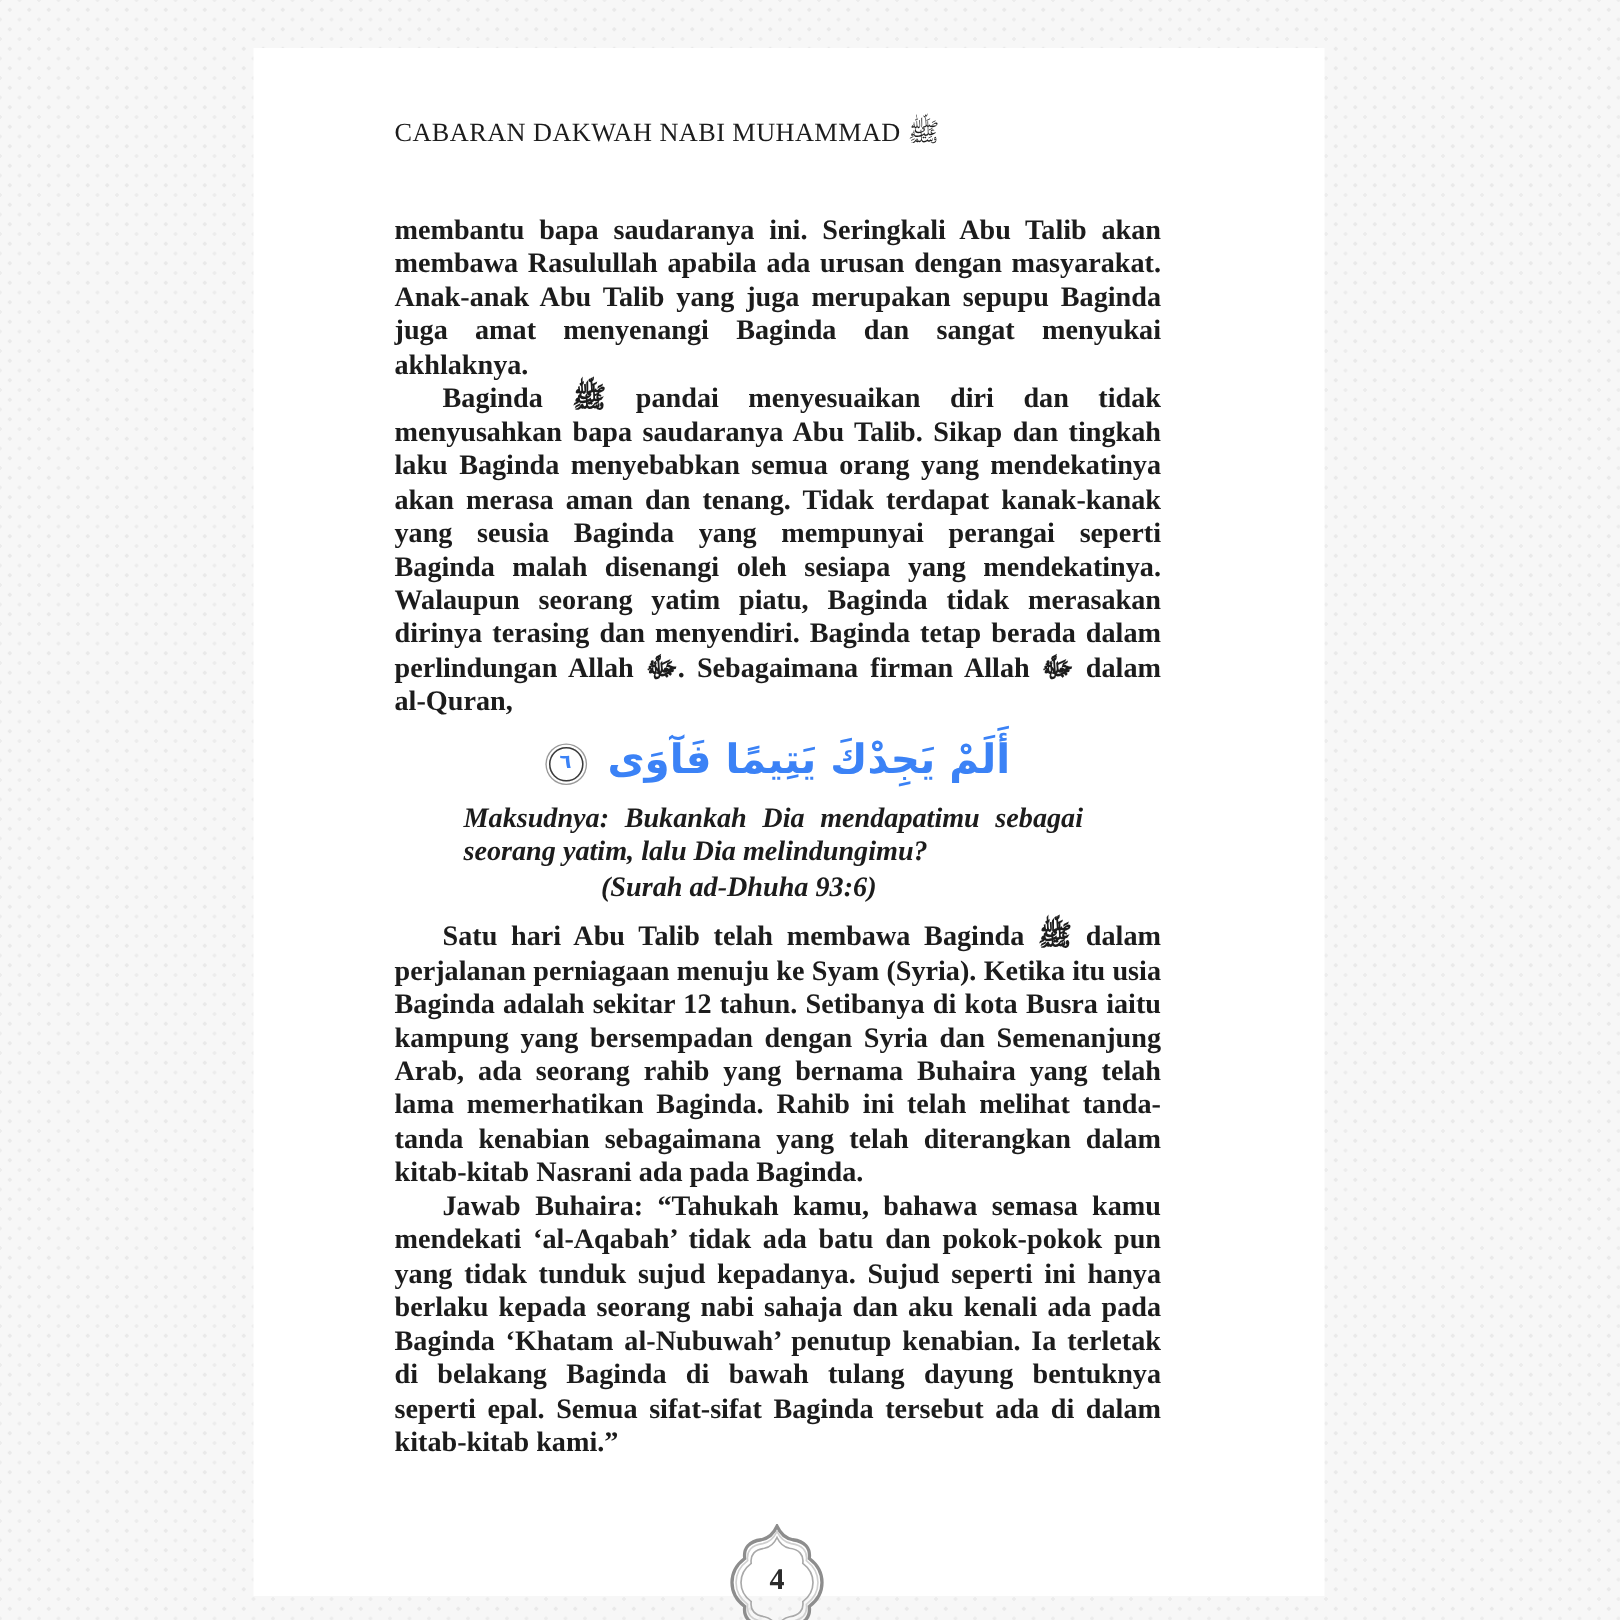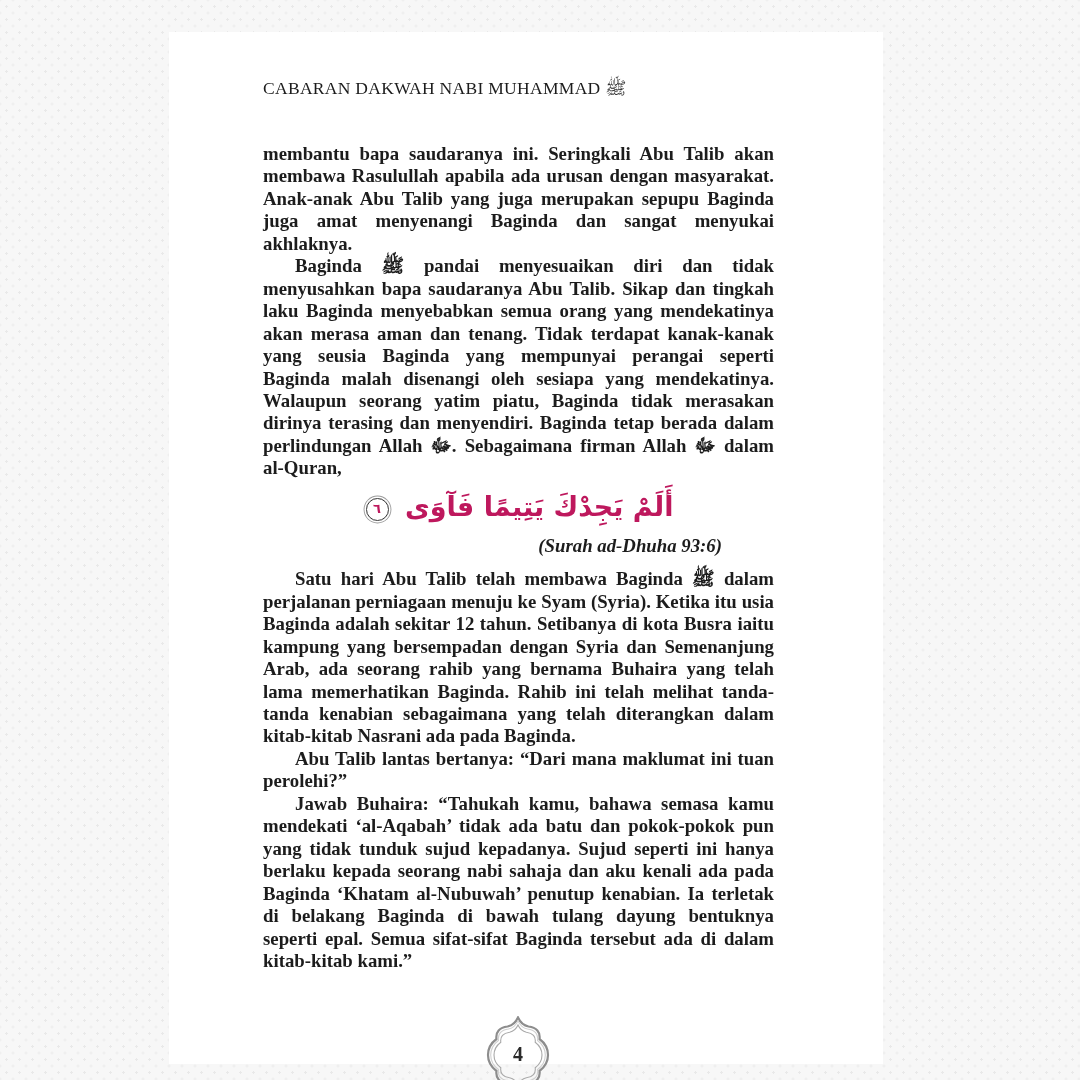--- a/index.html
+++ b/index.html
@@ -45,21 +45,21 @@
   }
   .para { margin: 0; }
   .indent { text-indent: 32px; }
   .verse {
     direction: rtl;
     text-align: center;
     font-family: "DejaVu Sans", sans-serif;
     font-size: 27px;
     line-height: 44px;
     margin: 5px 0 6px 0;
-    color: #be185d;
+    color: #3b82f6;
   }
   .ayah-marker {
     display: inline-block;
     direction: rtl;
     font-size: 13px;
     width: 21px; height: 21px;
     line-height: 20px;
     text-align: center;
     border: 1.3px solid #3a3a3a;
     border-radius: 50%;
@@ -69,21 +69,21 @@
     margin-left: 2px;
   }
   .translation {
     margin: 6px 52px 0 46px;
     font-style: italic;
     text-align: justify;
   }
   .citation {
     margin: 1px 52px 11px 0;
     font-style: italic;
-    text-align: right;
+    text-align: center;
   }
   .folio {
     position: absolute;
     left: 349px;
     top: 984px;
     width: 64px; height: 78px;
     transform: translateX(-50%);
   }
   .folio svg { display: block; }
   .folio-num {
@@ -108,27 +108,27 @@
 
       <p class="para">membantu bapa saudaranya ini. Seringkali Abu Talib akan membawa Rasulullah apabila ada urusan dengan masyarakat. Anak-anak Abu Talib yang juga merupakan sepupu Baginda juga amat menyenangi Baginda dan sangat menyukai akhlaknya.</p>
 
       <p class="para indent">Baginda ﷺ pandai menyesuaikan diri dan tidak menyusahkan bapa saudaranya Abu Talib. Sikap dan tingkah laku Baginda menyebabkan semua orang yang mendekatinya akan merasa aman dan tenang. Tidak terdapat kanak-kanak yang seusia Baginda yang mempunyai perangai seperti Baginda malah disenangi oleh sesiapa yang mendekatinya. Walaupun seorang yatim piatu, Baginda tidak merasakan dirinya terasing dan menyendiri. Baginda tetap berada dalam perlindungan Allah ﷻ. Sebagaimana firman Allah ﷻ dalam al-Quran,</p>
 
       <div class="verse">
         <span>أَلَمْ يَجِدْكَ يَتِيمًا فَآوَى</span>
         <span class="ayah-marker">٦</span>
       </div>
 
+      <div class="translation">Maksudnya: Bukankah Dia mendapatimu sebagai seorang yatim, lalu Dia melindungimu?</div>
 
       <div class="citation">(Surah ad-Dhuha 93:6)</div>
 
       <p class="para indent">Satu hari Abu Talib telah membawa Baginda ﷺ dalam perjalanan perniagaan menuju ke Syam (Syria). Ketika itu usia Baginda adalah sekitar 12 tahun. Setibanya di kota Busra iaitu kampung yang bersempadan dengan Syria dan Semenanjung Arab, ada seorang rahib yang bernama Buhaira yang telah lama memerhatikan Baginda. Rahib ini telah melihat tanda-tanda kenabian sebagaimana yang telah diterangkan dalam kitab-kitab Nasrani ada pada Baginda.</p>
 
 
-      <p class="para indent">Abu Talib lantas bertanya: “Dari mana maklumat ini tuan perolehi?”</p>
 
       <p class="para indent">Jawab Buhaira: “Tahukah kamu, bahawa semasa kamu mendekati ‘al-Aqabah’ tidak ada batu dan pokok-pokok pun yang tidak tunduk sujud kepadanya. Sujud seperti ini hanya berlaku kepada seorang nabi sahaja dan aku kenali ada pada Baginda ‘Khatam al-Nubuwah’ penutup kenabian. Ia terletak di belakang Baginda di bawah tulang dayung bentuknya seperti epal. Semua sifat-sifat Baginda tersebut ada di dalam kitab-kitab kami.”</p>
     </div>
 
     <div class="folio">
       <svg width="64" height="78" viewBox="0 0 64 78">
         <g fill="none" stroke-linejoin="miter">
           <path vector-effect="non-scaling-stroke" stroke="#8d8d8d" stroke-width="2.2" d="M 32 1.5 C 29.5 7, 26.5 9.5, 21.5 10.5 C 13.5 11.5, 9.5 16, 10.5 23 C 4.5 27.5, 2 32.5, 2 39 C 2 45.5, 4.5 50.5, 10.5 55 C 9.5 62, 13.5 66.5, 21.5 67.5 C 26.5 68.5, 29.5 71, 32 76.5 C 34.5 71, 37.5 68.5, 42.5 67.5 C 50.5 66.5, 54.5 62, 53.5 55 C 59.5 50.5, 62 45.5, 62 39 C 62 32.5, 59.5 27.5, 53.5 23 C 54.5 16, 50.5 11.5, 42.5 10.5 C 37.5 9.5, 34.5 7, 32 1.5 Z"></path>
           <path vector-effect="non-scaling-stroke" stroke="#d0d0d0" stroke-width="1.1" transform="translate(2.88 3.51) scale(0.91)" d="M 32 1.5 C 29.5 7, 26.5 9.5, 21.5 10.5 C 13.5 11.5, 9.5 16, 10.5 23 C 4.5 27.5, 2 32.5, 2 39 C 2 45.5, 4.5 50.5, 10.5 55 C 9.5 62, 13.5 66.5, 21.5 67.5 C 26.5 68.5, 29.5 71, 32 76.5 C 34.5 71, 37.5 68.5, 42.5 67.5 C 50.5 66.5, 54.5 62, 53.5 55 C 59.5 50.5, 62 45.5, 62 39 C 62 32.5, 59.5 27.5, 53.5 23 C 54.5 16, 50.5 11.5, 42.5 10.5 C 37.5 9.5, 34.5 7, 32 1.5 Z"></path>
           <path vector-effect="non-scaling-stroke" stroke="#a9a9a9" stroke-width="1.1" transform="translate(6.4 7.8) scale(0.8)" d="M 32 1.5 C 29.5 7, 26.5 9.5, 21.5 10.5 C 13.5 11.5, 9.5 16, 10.5 23 C 4.5 27.5, 2 32.5, 2 39 C 2 45.5, 4.5 50.5, 10.5 55 C 9.5 62, 13.5 66.5, 21.5 67.5 C 26.5 68.5, 29.5 71, 32 76.5 C 34.5 71, 37.5 68.5, 42.5 67.5 C 50.5 66.5, 54.5 62, 53.5 55 C 59.5 50.5, 62 45.5, 62 39 C 62 32.5, 59.5 27.5, 53.5 23 C 54.5 16, 50.5 11.5, 42.5 10.5 C 37.5 9.5, 34.5 7, 32 1.5 Z"></path>

